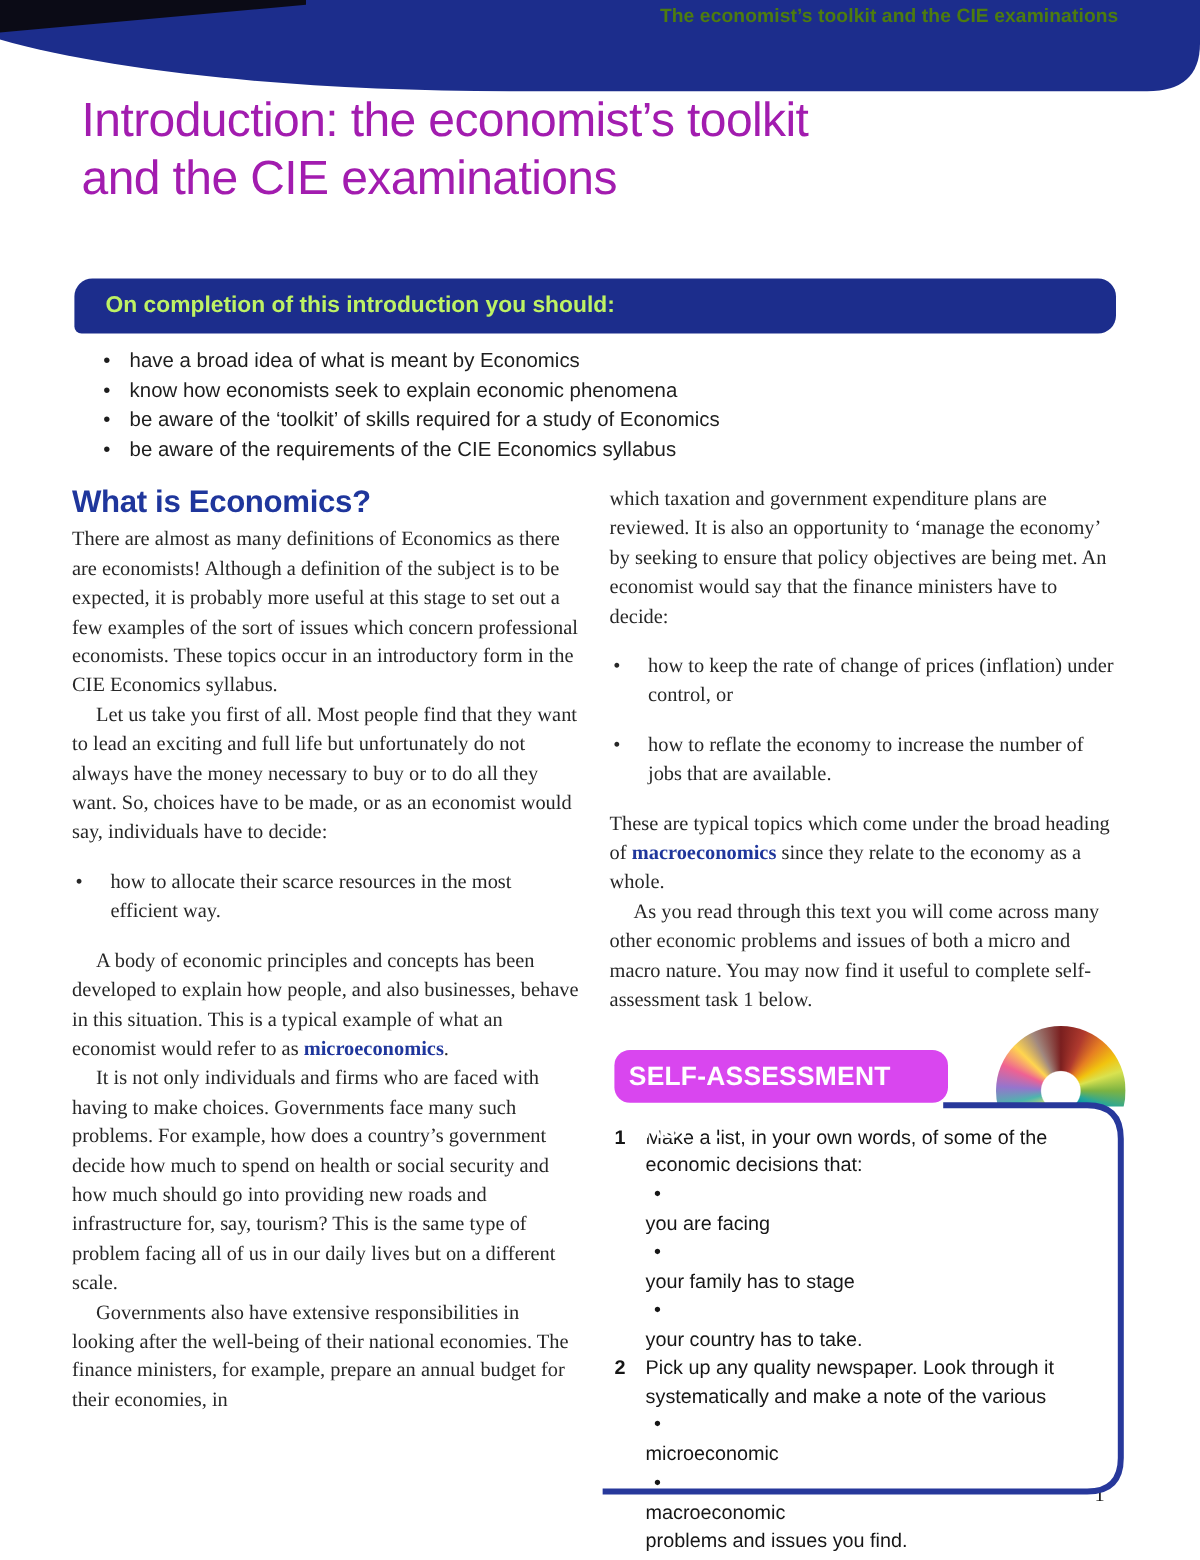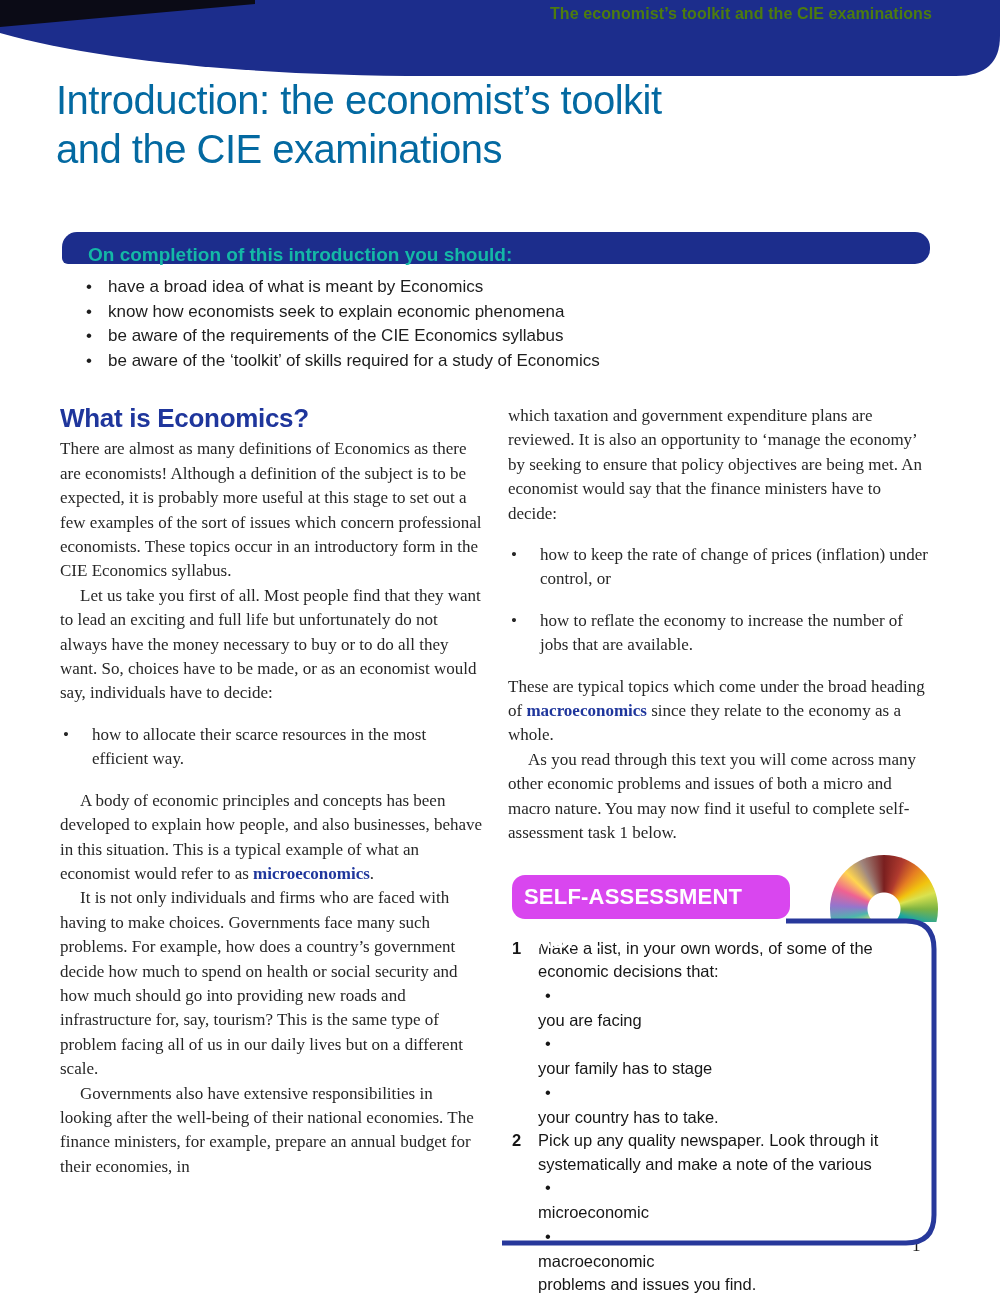--- a/index.html
+++ b/index.html
@@ -11,31 +11,31 @@
   }
   
   .header-svg { position:absolute; top:0; left:0; display:block; }
   .header-title {
     position:absolute; top:5px; right:68px;
     font-family:"Liberation Sans","DejaVu Sans",sans-serif;
     font-weight:bold; font-size:16px; color:#4d7c0f; letter-spacing:0.1px;
   }
   
   .page-title {
-    position:absolute; left:56px; top:76px;
-    font-family:"Liberation Sans","DejaVu Sans",sans-serif;
-    font-size:40px; line-height:49px; color:#0369a1; letter-spacing:-0.5px;
+    position:absolute; left:68px; top:76px;
+    font-family:"Liberation Sans","DejaVu Sans",sans-serif;
+    font-size:40px; line-height:49px; color:#a21caf; letter-spacing:-0.5px;
   }
   
   .objectives { position:absolute; left:62px; top:232px; width:868px; }
   .objectives-header {
-    height:32px; line-height:46px; background:#1c2d8c;
+    height:46px; line-height:46px; background:#1c2d8c;
     border-radius:15px 15px 15px 6px;
     font-family:"Liberation Sans","DejaVu Sans",sans-serif;
-    font-weight:bold; font-size:19px; color:#14b8a6; padding-left:26px;
+    font-weight:bold; font-size:19px; color:#bef264; padding-left:26px;
     box-sizing:border-box;
   }
   .objectives-list {
     padding:11px 0 14px 0;
     font-family:"Liberation Sans","DejaVu Sans",sans-serif;
     font-size:17px; color:#1d1d1d;
   }
   .obj-item { display:flex; line-height:24.5px; }
   .obj-item .dot { flex:0 0 22px; margin-left:24px; }
   .dot::before { content:"\2022"; }
@@ -115,25 +115,25 @@
       <div class="obj-item">
         <span class="dot"></span>
         <span>have a broad idea of what is meant by Economics</span>
       </div>
       <div class="obj-item">
         <span class="dot"></span>
         <span>know how economists seek to explain economic phenomena</span>
       </div>
       <div class="obj-item">
         <span class="dot"></span>
+        <span>be aware of the ‘toolkit’ of skills required for a study of Economics</span>
+      </div>
+      <div class="obj-item">
+        <span class="dot"></span>
         <span>be aware of the requirements of the CIE Economics syllabus</span>
-      </div>
-      <div class="obj-item">
-        <span class="dot"></span>
-        <span>be aware of the ‘toolkit’ of skills required for a study of Economics</span>
       </div>
     </div>
   </div>
 
   <div class="col col-left">
     <h2>What is Economics?</h2>
     <p>There are almost as many definitions of Economics as there are economists! Although a definition of the subject is to be expected, it is probably more useful at this stage to set out a few examples of the sort of issues which concern professional economists. These topics occur in an introductory form in the CIE Economics syllabus.</p>
     <p class="ind">Let us take you first of all. Most people find that they want to lead an exciting and full life but unfortunately do not always have the money necessary to buy or to do all they want. So, choices have to be made, or as an economist would say, individuals have to decide:</p>
     <div class="body-bullet">
       <span class="dot"></span>

